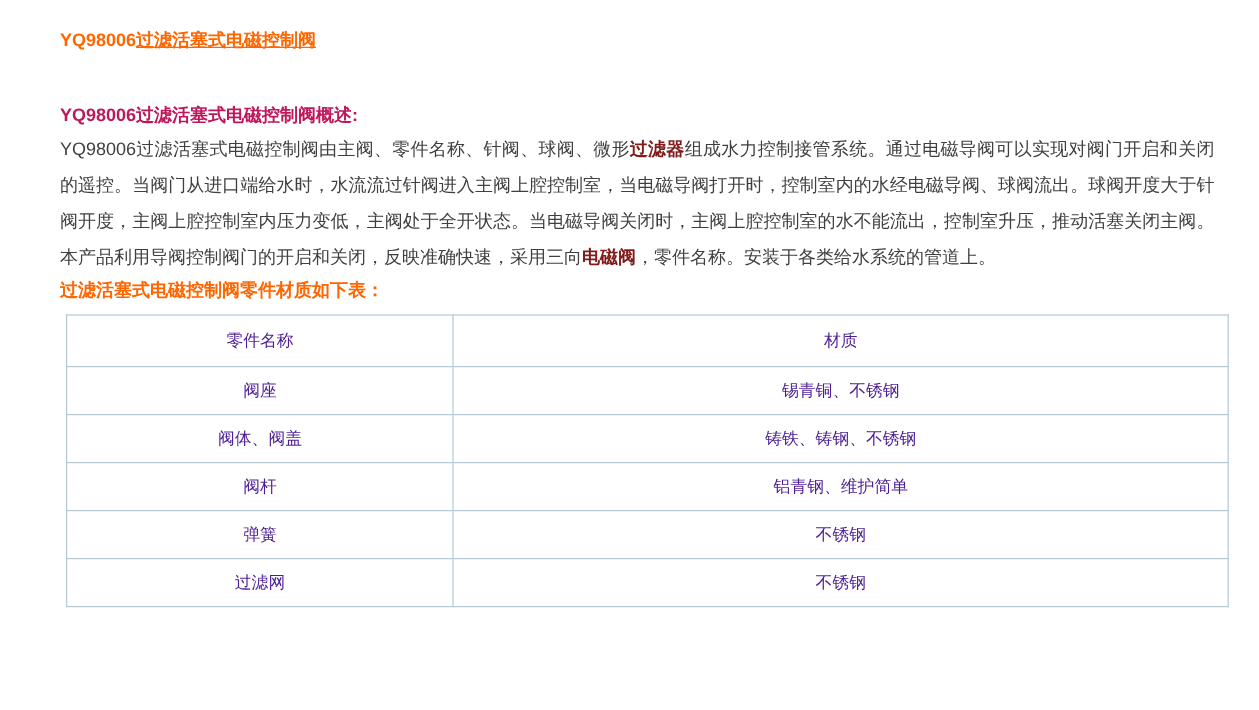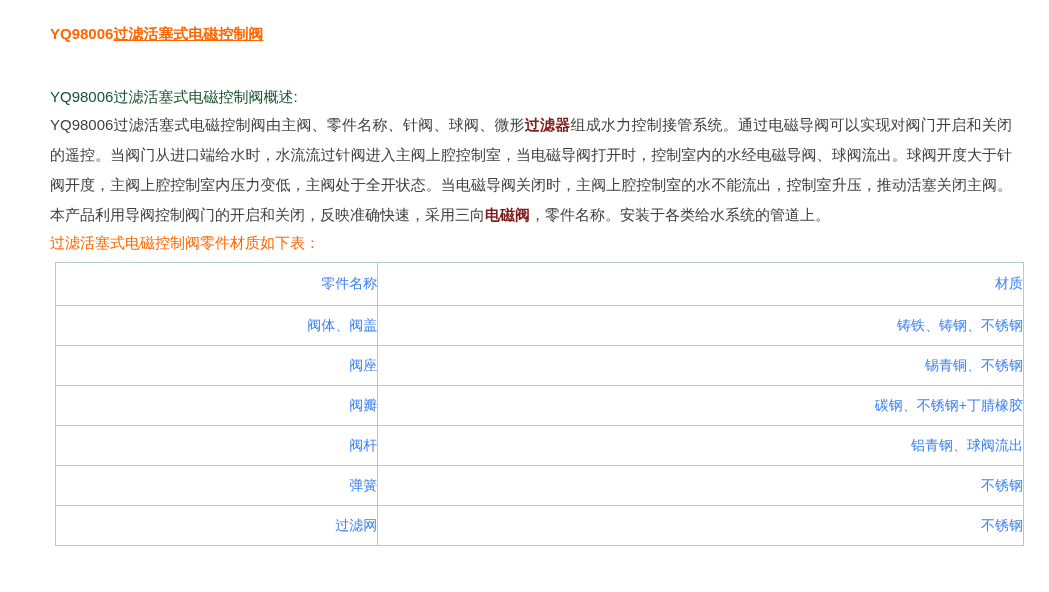--- a/index.html
+++ b/index.html
@@ -21,55 +21,55 @@
     line-height: 17px;
   }
   .title-link {
     color: #ff6600;
     text-decoration: underline;
     cursor: pointer;
   }
   .overview-heading {
     margin-top: 46px;
     font-size: 15px;
-    font-weight: normal;
-    color: #14532d;
+    font-weight: bold;
+    color: #be185d;
     line-height: 17px;
   }
   .overview-paragraph {
     margin-top: 5px;
     width: 962px;
     font-size: 15px;
     color: #3f3f3f;
     line-height: 30px;
     text-align: justify;
     text-justify: inter-character;
   }
   .overview-paragraph b { color: #7f1d1d; }
   .table-heading {
     margin-top: 4px;
     font-size: 15px;
-    font-weight: normal;
+    font-weight: bold;
     color: #ff6600;
     line-height: 17px;
   }
   .materials-table {
     margin-top: 11px;
     margin-left: 5px;
     width: 969px;
     border-collapse: collapse;
     table-layout: fixed;
   }
   .materials-table td {
     border: 1px solid #b5c8d6;
     height: 40px;
-    text-align: right;
+    text-align: center;
     vertical-align: middle;
     font-size: 14px;
-    color: #3b82f6;
+    color: #4c1d95;
     background: #ffffff;
   }
   .materials-table td.col-part { width: 33.3%; }
   .materials-table tr.header-row td { height: 43px; }
 </style>
 </head>
 <body>
 
 <div class="page">
 
@@ -81,34 +81,30 @@
 
   <h3 class="table-heading">过滤活塞式电磁控制阀零件材质如下表：</h3>
 
   <table class="materials-table">
     <tbody>
       <tr class="header-row">
         <td class="col-part">零件名称</td>
         <td>材质</td>
       </tr>
       <tr>
+        <td class="col-part">阀座</td>
+        <td>锡青铜、不锈钢</td>
+      </tr>
+      <tr>
         <td class="col-part">阀体、阀盖</td>
         <td>铸铁、铸钢、不锈钢</td>
       </tr>
       <tr>
-        <td class="col-part">阀座</td>
-        <td>锡青铜、不锈钢</td>
-      </tr>
-      <tr>
-        <td class="col-part">阀瓣</td>
-        <td>碳钢、不锈钢+丁腈橡胶</td>
-      </tr>
-      <tr>
         <td class="col-part">阀杆</td>
-        <td>铝青钢、球阀流出</td>
+        <td>铝青钢、维护简单</td>
       </tr>
       <tr>
         <td class="col-part">弹簧</td>
         <td>不锈钢</td>
       </tr>
       <tr>
         <td class="col-part">过滤网</td>
         <td>不锈钢</td>
       </tr>
     </tbody>

